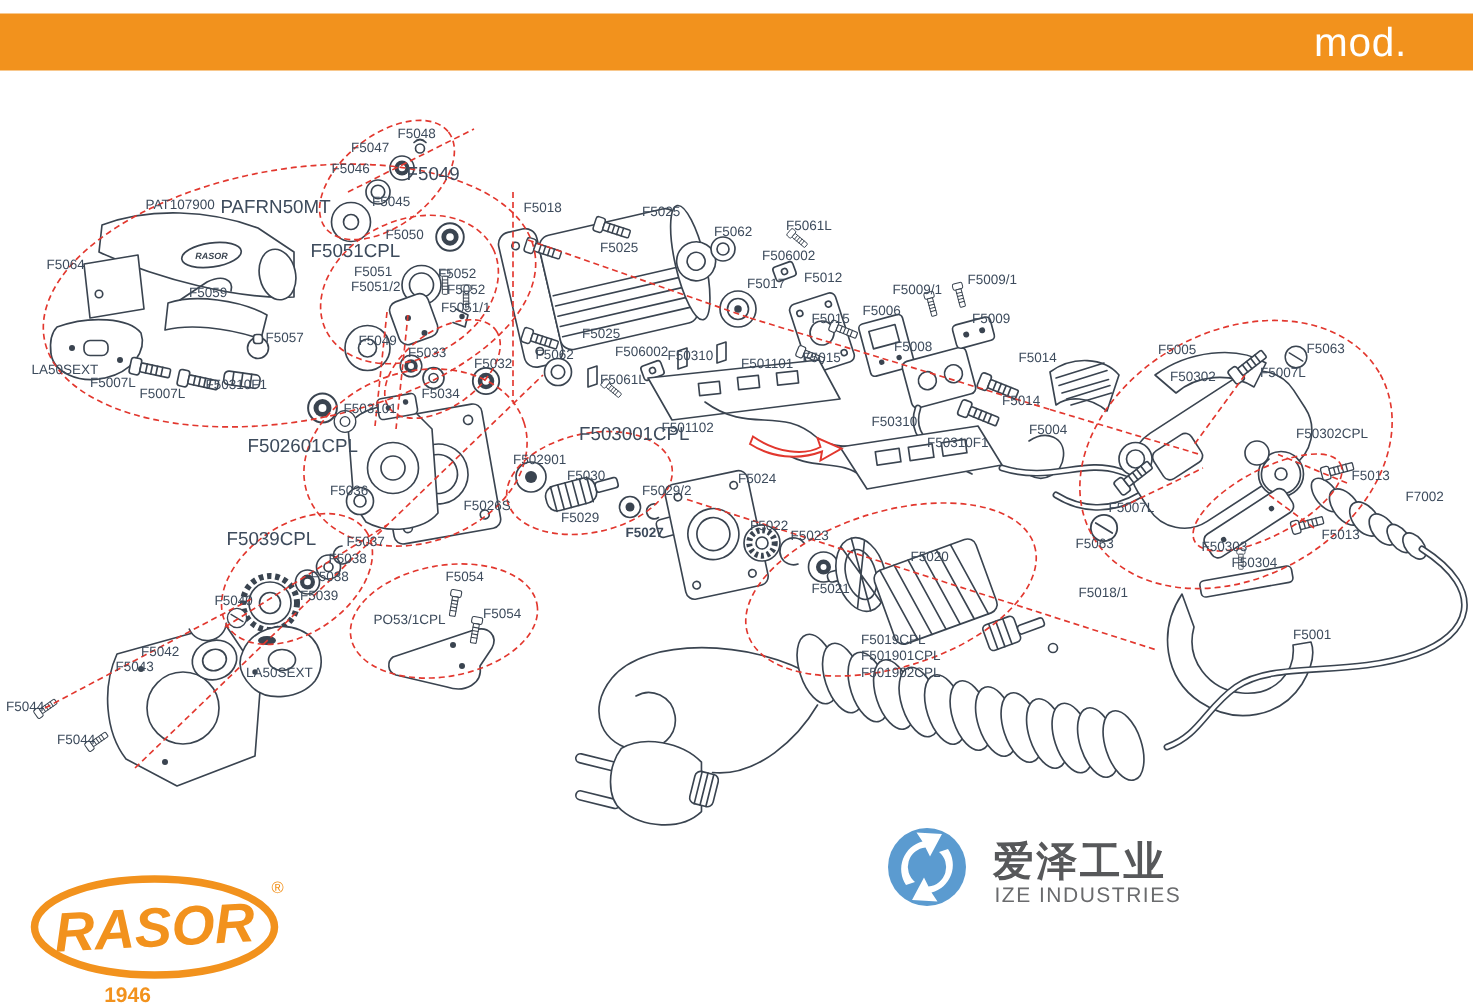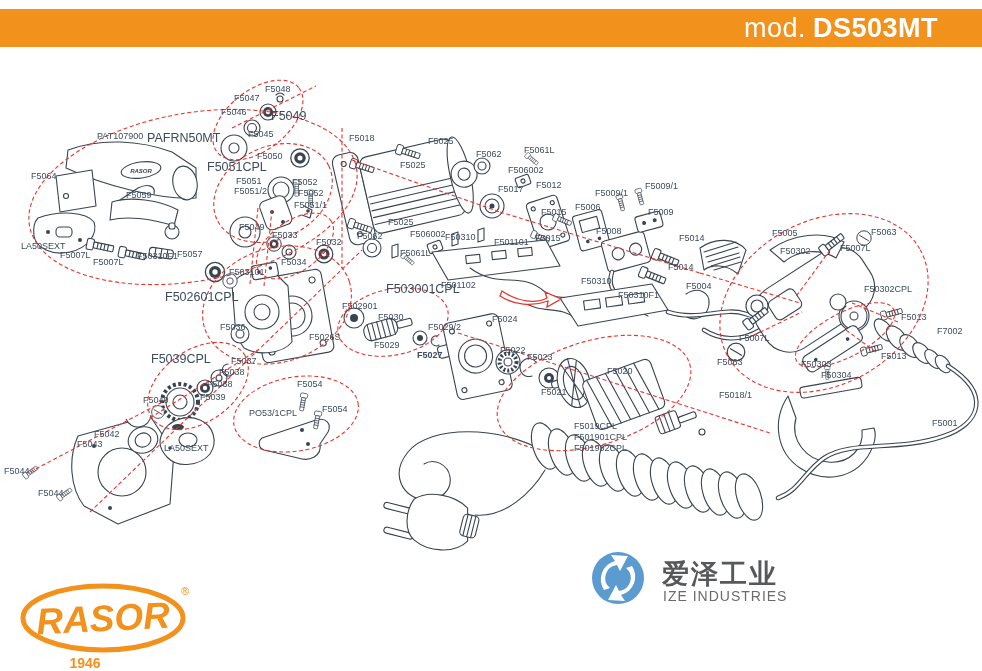--- a/index.html
+++ b/index.html
@@ -415,21 +415,21 @@
       <text x="662" y="583" font-size="27" font-weight="bold" fill="#57585A" letter-spacing="2">爱泽工业</text>
       <text x="663" y="601" font-size="14" fill="#6A6B6D" letter-spacing="1">IZE INDUSTRIES</text>
     </g>
   </svg>
 
   <div id="labels-layer">
       <span class="plabel" style="left: 97px; top: 131px;">PAT107900</span>
       <span class="plabel lg" style="left: 147px; top: 132px;">PAFRN50MT</span>
       <span class="plabel" style="left: 31px; top: 171px;">F5064</span>
       <span class="plabel" style="left: 126px; top: 190px;">F5059</span>
-      <span class="plabel" style="left: 177px; top: 220px; margin-top: 29px;">F5057</span>
+      <span class="plabel" style="left: 177px; top: 220px;">F5057</span>
       <span class="plabel" style="left: 21px; top: 241px;">LA50SEXT</span>
       <span class="plabel" style="left: 60px; top: 250px;">F5007L</span>
       <span class="plabel" style="left: 93px; top: 257px;">F5007L</span>
       <span class="plabel" style="left: 137px; top: 251px;">F50310F1</span>
       <span class="plabel" style="left: 265px; top: 84px;">F5048</span>
       <span class="plabel" style="left: 234px; top: 93px;">F5047</span>
       <span class="plabel" style="left: 221px; top: 107px;">F5046</span>
       <span class="plabel lg" style="left: 271px; top: 110px;">F5049</span>
       <span class="plabel" style="left: 248px; top: 129px;">F5045</span>
       <span class="plabel" style="left: 257px; top: 151px;">F5050</span>
@@ -508,21 +508,20 @@
       <span class="plabel" style="left: 322px; top: 404px;">F5054</span>
       <span class="plabel" style="left: 492px; top: 314px;">F5024</span>
       <span class="plabel" style="left: 500px; top: 345px;">F5022</span>
       <span class="plabel" style="left: 527px; top: 352px;">F5023</span>
       <span class="plabel" style="left: 607px; top: 366px;">F5020</span>
       <span class="plabel" style="left: 541px; top: 387px;">F5021</span>
       <span class="plabel" style="left: 574px; top: 421px;">F5019CPL</span>
       <span class="plabel" style="left: 574px; top: 432px;">F501901CPL</span>
       <span class="plabel" style="left: 574px; top: 443px;">F501902CPL</span>
       <span class="plabel" style="left: 719px; top: 390px;">F5018/1</span>
-      <span class="plabel" style="left: 932px; top: 418px;">F5001</span>
+      <span class="plabel" style="left: 862px; top: 418px;">F5001</span>
     </div>
 
   <div id="headerbar">
     <span class="mod">mod.</span>
-    <span class="model">DS503MT</span>
   </div>
 
 </div>
 
 </body></html>

